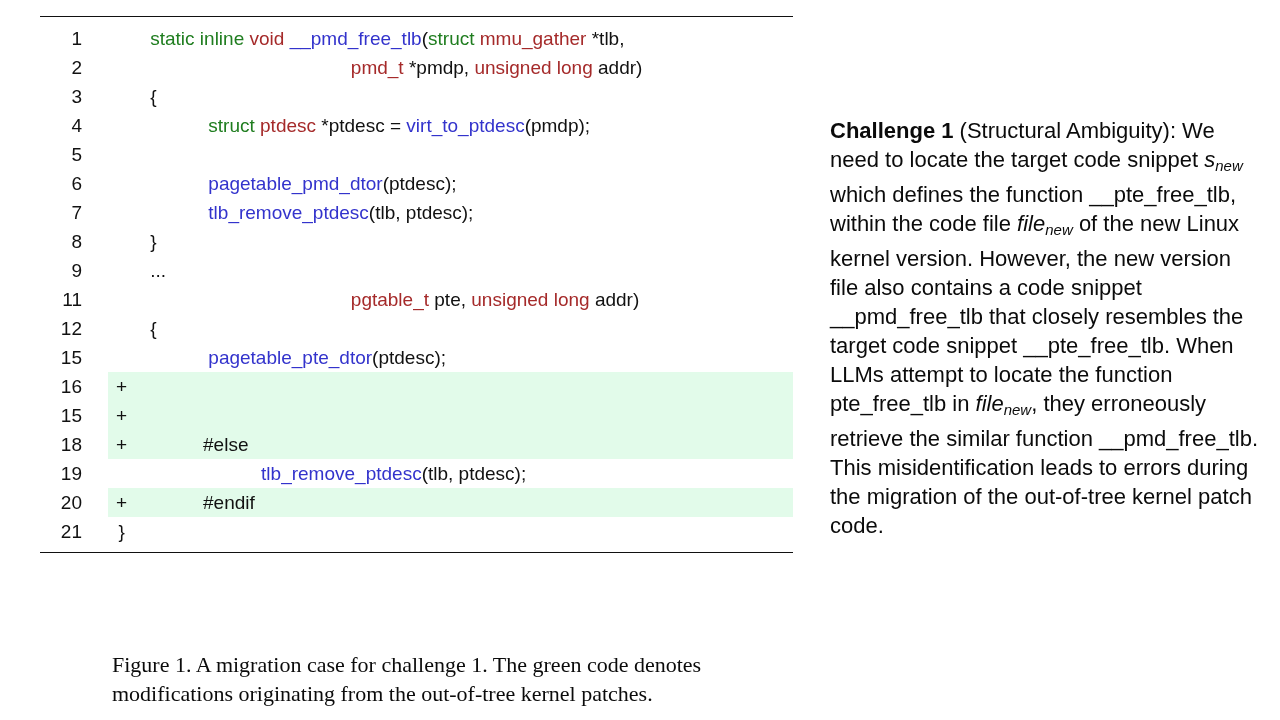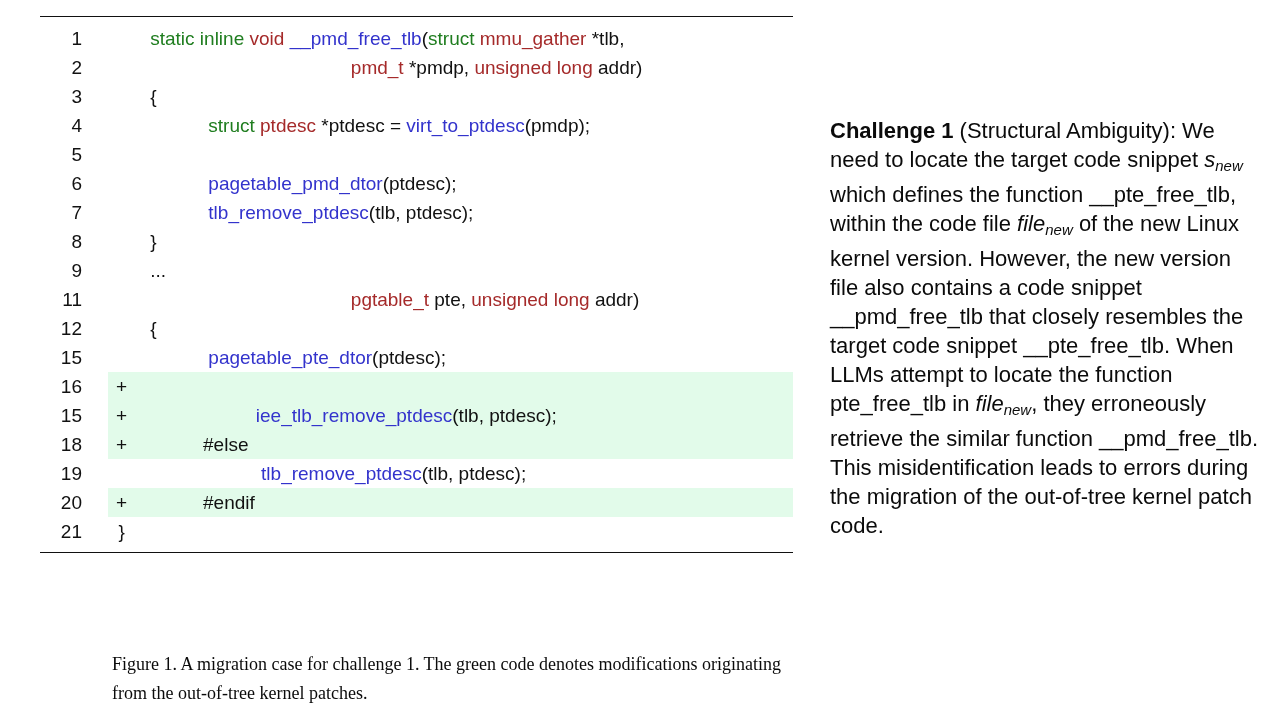--- a/index.html
+++ b/index.html
@@ -78,21 +78,21 @@
     vertical-align: -4px;
     font-style: italic;
   }
   
   .caption {
     position: absolute;
     left: 112px;
     top: 650px;
     width: 672px;
     font-family: "Liberation Serif", serif;
-    font-size: 18px;
+    font-size: 22px;
     line-height: 29px;
     color: #0b0b0b;
   }
 </style>
 </head>
 <body>
 
 <div class="page">
 
   <div class="code-figure">
@@ -103,21 +103,21 @@
         <div class="code-row"><span class="line-num">4</span><div class="line-content"><span>                   <span class="tok-kw">struct </span><span class="tok-ty">ptdesc </span><span class="tok-pl">*ptdesc = </span><span class="tok-fn">virt_to_ptdesc</span><span class="tok-pl">(pmdp);</span></span></div></div>
         <div class="code-row"><span class="line-num">5</span><div class="line-content"><span></span></div></div>
         <div class="code-row"><span class="line-num">6</span><div class="line-content"><span>                   <span class="tok-fn">pagetable_pmd_dtor</span><span class="tok-pl">(ptdesc);</span></span></div></div>
         <div class="code-row"><span class="line-num">7</span><div class="line-content"><span>                   <span class="tok-fn">tlb_remove_ptdesc</span><span class="tok-pl">(tlb, ptdesc);</span></span></div></div>
         <div class="code-row"><span class="line-num">8</span><div class="line-content"><span>        <span class="tok-pl">}</span></span></div></div>
         <div class="code-row"><span class="line-num">9</span><div class="line-content"><span>        <span class="tok-pl">...</span></span></div></div>
         <div class="code-row"><span class="line-num">11</span><div class="line-content"><span>                                              <span class="tok-ty">pgtable_t </span><span class="tok-pl">pte, </span><span class="tok-ty">unsigned long </span><span class="tok-pl">addr)</span></span></div></div>
         <div class="code-row"><span class="line-num">12</span><div class="line-content"><span>        <span class="tok-pl">{</span></span></div></div>
         <div class="code-row"><span class="line-num">15</span><div class="line-content"><span>                   <span class="tok-fn">pagetable_pte_dtor</span><span class="tok-pl">(ptdesc);</span></span></div></div>
         <div class="code-row"><span class="line-num">16</span><div class="line-content added"><span class="add-marker">+</span></div></div>
-        <div class="code-row"><span class="line-num">15</span><div class="line-content added"><span class="add-marker">+</span><span>                            <span class="tok-fn">iee_tlb_remove_ptdesc</span><span class="tok-pl">(tlb, ptdesc);</span></span></div></div>
+        <div class="code-row"><span class="line-num">15</span><div class="line-content added"><span class="add-marker">+</span></div></div>
         <div class="code-row"><span class="line-num">18</span><div class="line-content added"><span class="add-marker">+</span><span>                  <span class="tok-pl">#else</span></span></div></div>
         <div class="code-row"><span class="line-num">19</span><div class="line-content"><span>                             <span class="tok-fn">tlb_remove_ptdesc</span><span class="tok-pl">(tlb, ptdesc);</span></span></div></div>
         <div class="code-row"><span class="line-num">20</span><div class="line-content added"><span class="add-marker">+</span><span>                  <span class="tok-pl">#endif</span></span></div></div>
         <div class="code-row"><span class="line-num">21</span><div class="line-content"><span>  <span class="tok-pl">}</span></span></div></div>
       </div>
   </div>
 
   <div class="challenge" id="challenge-text"><span class="b">Challenge 1</span><span> (Structural Ambiguity): We need to locate the target code snippet </span><span class="m">s</span><span class="m sub">new</span><span> which defines the function __pte_free_tlb, within the code file </span><span class="m">file</span><span class="m sub">new</span><span> of the new Linux kernel version. However, the new version file also contains a code snippet __pmd_free_tlb that closely resembles the target code snippet __pte_free_tlb. When LLMs attempt to locate the function pte_free_tlb in </span><span class="m">file</span><span class="m sub">new</span><span>, they erroneously retrieve the similar function __pmd_free_tlb. This misidentification leads to errors during the migration of the out-of-tree kernel patch code.</span></div>
 
   <div class="caption">Figure 1. A migration case for challenge 1. The green code denotes modifications originating from the out-of-tree kernel patches.</div>

